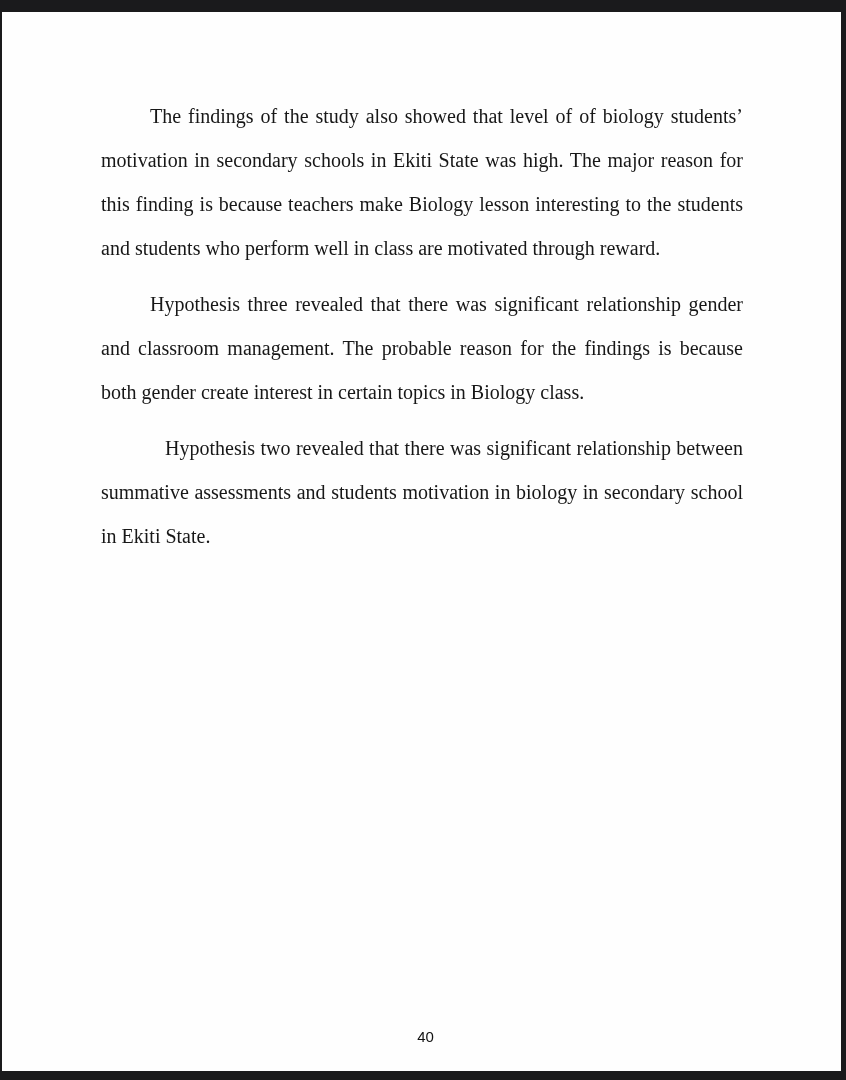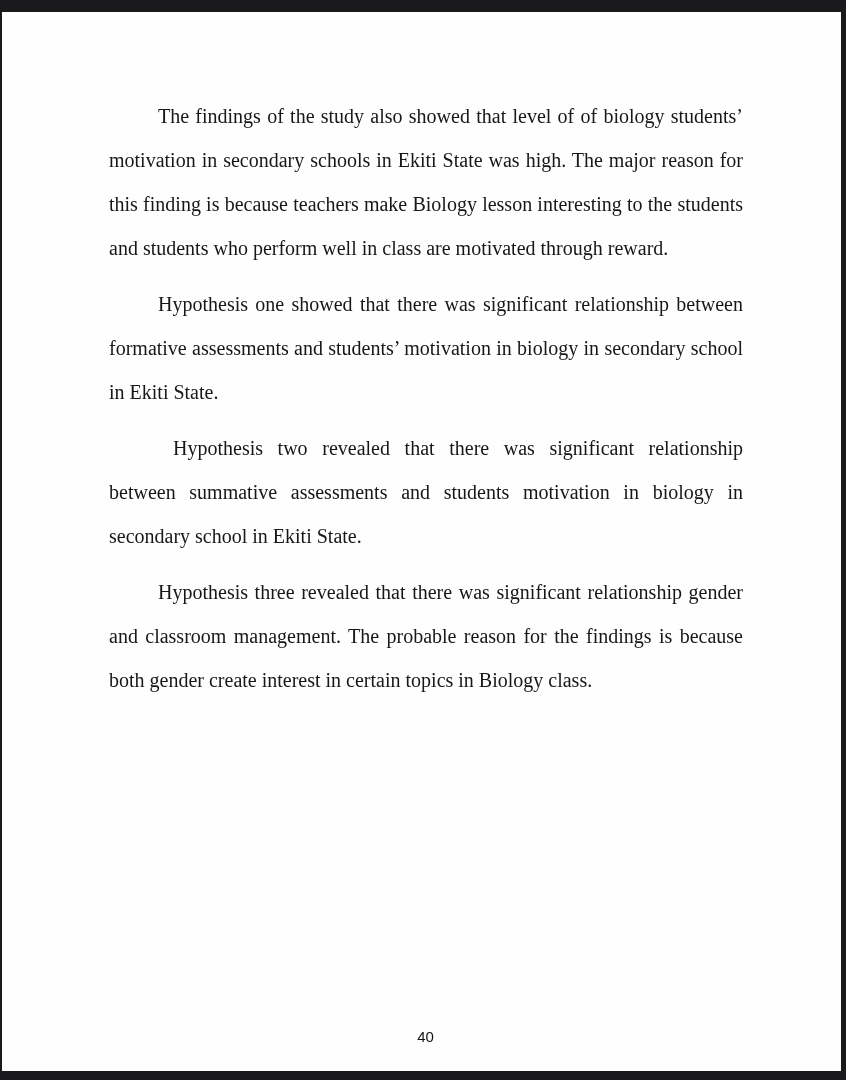--- a/index.html
+++ b/index.html
@@ -26,21 +26,21 @@
   }
   .content {
     padding: 82px 98px 0 99px;
     font-family: "Liberation Serif", "DejaVu Serif", serif;
     font-size: 20px;
     line-height: 44px;
     color: #171717;
     text-align: justify;
   }
   .content p {
-    margin: 0 0 12px 8px;
+    margin: 0 0 12px 0;
     text-indent: 49px;
   }
   .content p:nth-of-type(3) { text-indent: 64px; }
   .content p:nth-of-type(5) { text-indent: 43px; }
   .page-number {
     position: absolute;
     bottom: 26px;
     left: 8px;
     right: 0;
     text-align: center;
@@ -49,19 +49,18 @@
     color: #111111;
   }
 </style>
 </head>
 <body>
 
 <div class="frame">
   <div class="page">
     <div class="content">
       <p>The findings of the study also showed that level of of biology students’ motivation in secondary schools in Ekiti State was high. The major reason for this finding is because teachers make Biology lesson interesting to the students and students who perform well in class are motivated through reward.</p>
-      <p>Hypothesis one showed that there was significant relationship between formative assessments and students’ motivation in biology in secondary school in Ekiti State.</p>
+      <p>Hypothesis three revealed that there was significant relationship gender and classroom management. The probable reason for the findings is because both gender create interest in certain topics in Biology class.</p>
       <p>Hypothesis two revealed that there was significant relationship between summative assessments and students motivation in biology in secondary school in Ekiti State.</p>
-      <p>Hypothesis three revealed that there was significant relationship gender and classroom management. The probable reason for the findings is because both gender create interest in certain topics in Biology class.</p>
     </div>
     <div class="page-number">40</div>
   </div>
 </div>
 
 </body></html>

